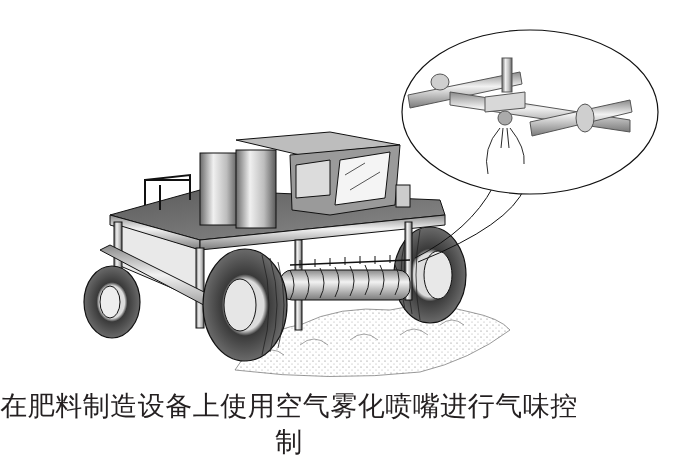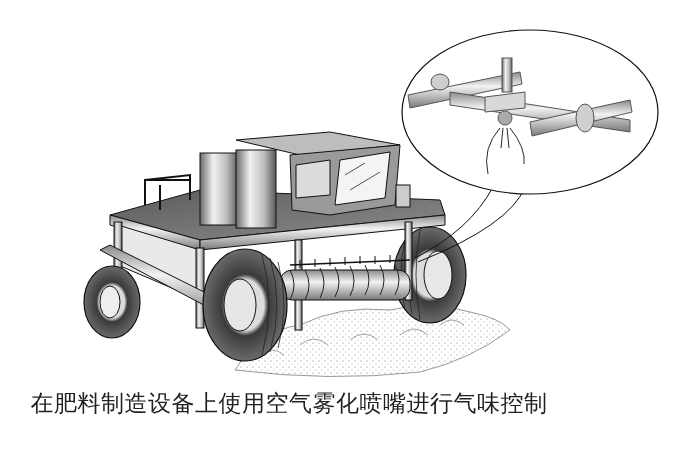--- a/index.html
+++ b/index.html
@@ -1,18 +1,18 @@
 <!DOCTYPE html>
 <html><head>
 <meta charset="utf-8">
 <style>
   html, body { margin: 0; padding: 0; background: #ffffff; }
   body { width: 686px; height: 467px; position: relative; overflow: hidden; font-family: "DejaVu Sans", sans-serif; }
   .illustration { position: absolute; left: 0; top: 0; width: 686px; height: 385px; }
-  .caption { position: absolute; left: 0; top: 388px; width: 578px; text-align: center; font-size: 23px; color: #231f20; letter-spacing: 0.5px; font-family: "DejaVu Sans", sans-serif; }
+  .caption { position: absolute; left: 0; top: 388px; width: 578px; text-align: center; font-size: 27px; color: #231f20; letter-spacing: 0.5px; font-family: "DejaVu Sans", sans-serif; }
 </style>
 </head>
 <body>
 
 <svg class="illustration" viewBox="0 0 686 385" xmlns="http://www.w3.org/2000/svg">
   <defs>
     <linearGradient id="metalV" x1="0" y1="0" x2="1" y2="0">
       <stop offset="0" stop-color="#6a6a6a"></stop>
       <stop offset="0.35" stop-color="#f0f0f0"></stop>
       <stop offset="0.7" stop-color="#bdbdbd"></stop>

